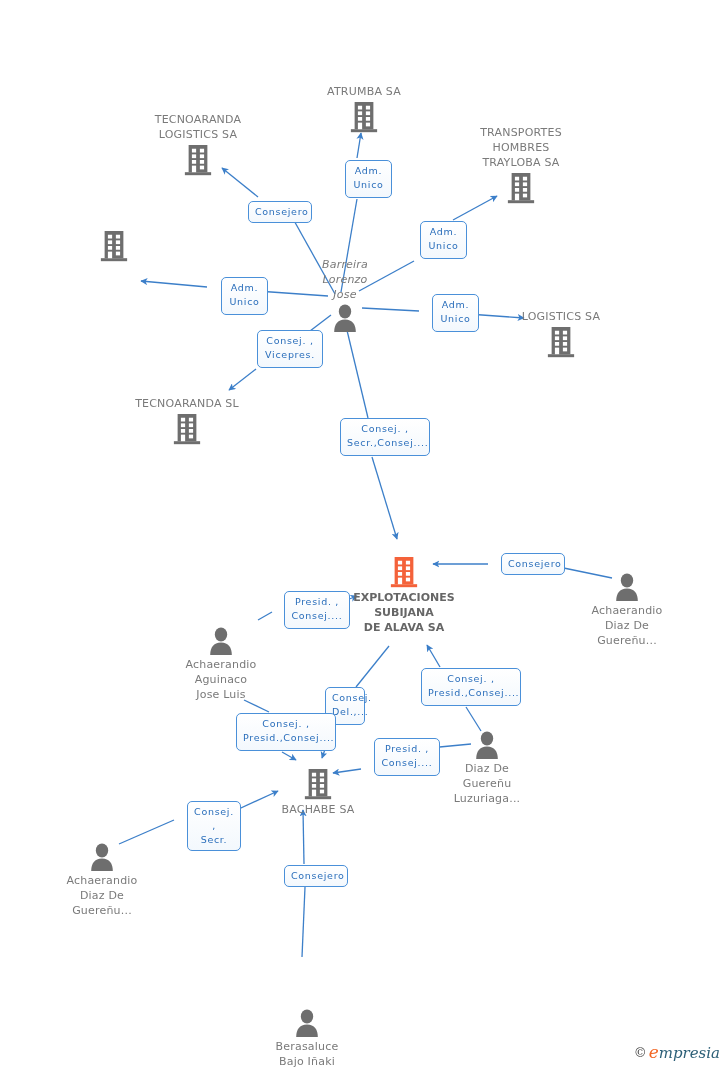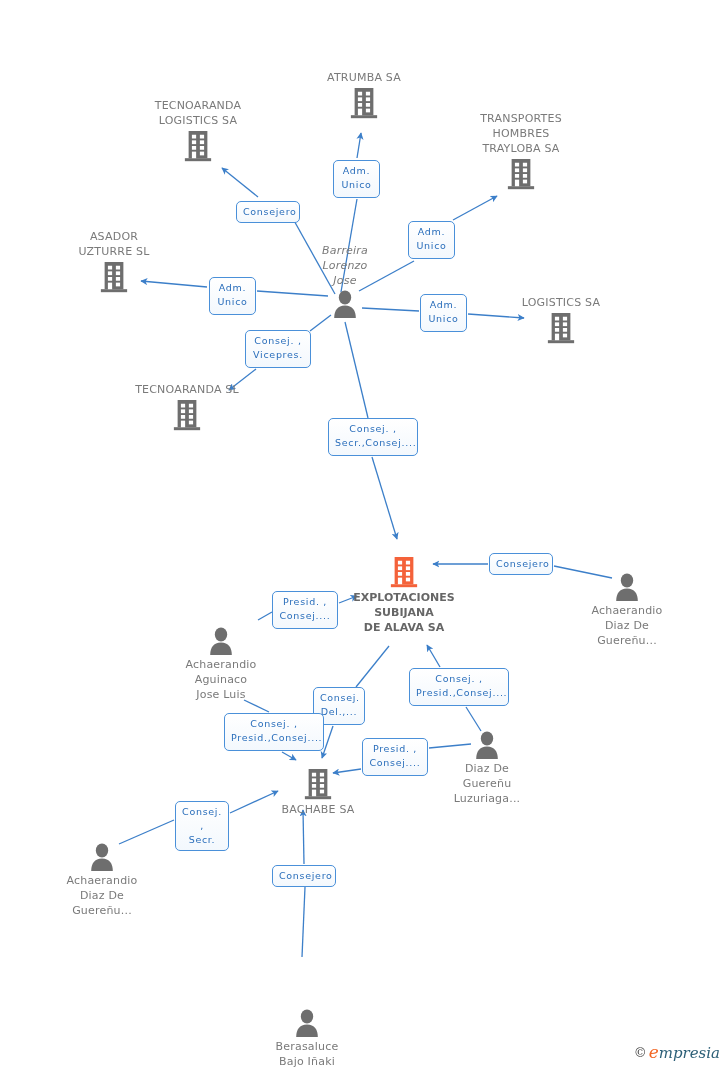--- a/index.html
+++ b/index.html
@@ -42,21 +42,21 @@
   .node .caption {
     display: block;
     font-size: 11px;
     line-height: 15px;
     color: #7a7a7a;
     letter-spacing: 0.2px;
     margin-top: 1px;
     white-space: pre-line;
   }
   .node.label-above .caption {
-    margin-top: 0;
+    margin-top: 14px;
     margin-bottom: 1px;
   }
   .node.focus .caption {
     color: #666666;
     font-weight: bold;
     font-size: 11px;
     line-height: 15px;
     letter-spacing: 0px;
   }
 
@@ -69,20 +69,21 @@
     background: linear-gradient(to bottom, #ffffff 0%, #f3f8fd 100%);
     color: #2a6ebb;
     font-size: 9.5px;
     line-height: 14px;
     text-align: center;
     letter-spacing: 0.7px;
     padding: 3px 6px;
     white-space: pre-line;
     z-index: 5;
     box-shadow: 0 0 0 0 rgba(0,0,0,0);
+    margin-left: 12px;
   }
 
   
   #watermark {
     position: absolute;
     right: 8px;
     bottom: 8px;
     font-size: 15px;
     color: #2c5f77;
     font-family: "DejaVu Serif", serif;
@@ -217,22 +218,20 @@
               <rect x="9.5" y="12" width="4.5" height="4"></rect>
               <rect x="18" y="12" width="4.5" height="4"></rect>
               <rect x="9.5" y="18" width="4.5" height="4"></rect>
               <rect x="18" y="18" width="4.5" height="4"></rect>
               <rect x="9.5" y="24" width="4.5" height="7"></rect>
               <rect x="18" y="24" width="4.5" height="4"></rect>
             </g>
           </svg></span>
       </div>
       <div class="node label-above" style="left: 114px; top: 229px;">
-        <span class="caption">ASADOR
-UZTURRE SL</span>
         <span class="glyph"><svg width="30" height="34" viewBox="0 0 32 36" xmlns="http://www.w3.org/2000/svg">
             <g fill="#6e6e6e">
               <rect x="6" y="2" width="20" height="29"></rect>
               <rect x="2" y="31" width="28" height="3.2"></rect>
             </g>
             <g fill="#ffffff">
               <rect x="9.5" y="6" width="4.5" height="4"></rect>
               <rect x="18" y="6" width="4.5" height="4"></rect>
               <rect x="9.5" y="12" width="4.5" height="4"></rect>
               <rect x="18" y="12" width="4.5" height="4"></rect>
@@ -400,21 +399,21 @@
 Unico</div>
       <div class="badge" style="left: 245px; top: 330px; width: 66px; min-height: 38px;">Consej. ,
 Vicepres.</div>
       <div class="badge" style="left: 328px; top: 418px; width: 90px; min-height: 38px;">Consej. ,
 Secr.,Consej....</div>
       <div class="badge" style="left: 489px; top: 553px; width: 64px; min-height: 21px;">Consejero</div>
       <div class="badge" style="left: 272px; top: 591px; width: 66px; min-height: 38px;">Presid. ,
 Consej....</div>
       <div class="badge" style="left: 409px; top: 668px; width: 100px; min-height: 38px;">Consej. ,
 Presid.,Consej....</div>
-      <div class="badge" style="left: 313px; top: 687px; width: 52px; min-height: 38px;">Consej.
+      <div class="badge" style="left: 313px; top: 687px; width: 40px; min-height: 38px;">Consej.
 Del.,...</div>
       <div class="badge" style="left: 224px; top: 713px; width: 100px; min-height: 38px;">Consej. ,
 Presid.,Consej....</div>
       <div class="badge" style="left: 362px; top: 738px; width: 66px; min-height: 38px;">Presid. ,
 Consej....</div>
       <div class="badge" style="left: 175px; top: 801px; width: 54px; min-height: 38px;">Consej. ,
 Secr.</div>
       <div class="badge" style="left: 272px; top: 865px; width: 64px; min-height: 21px;">Consejero</div>
     </div>
 

